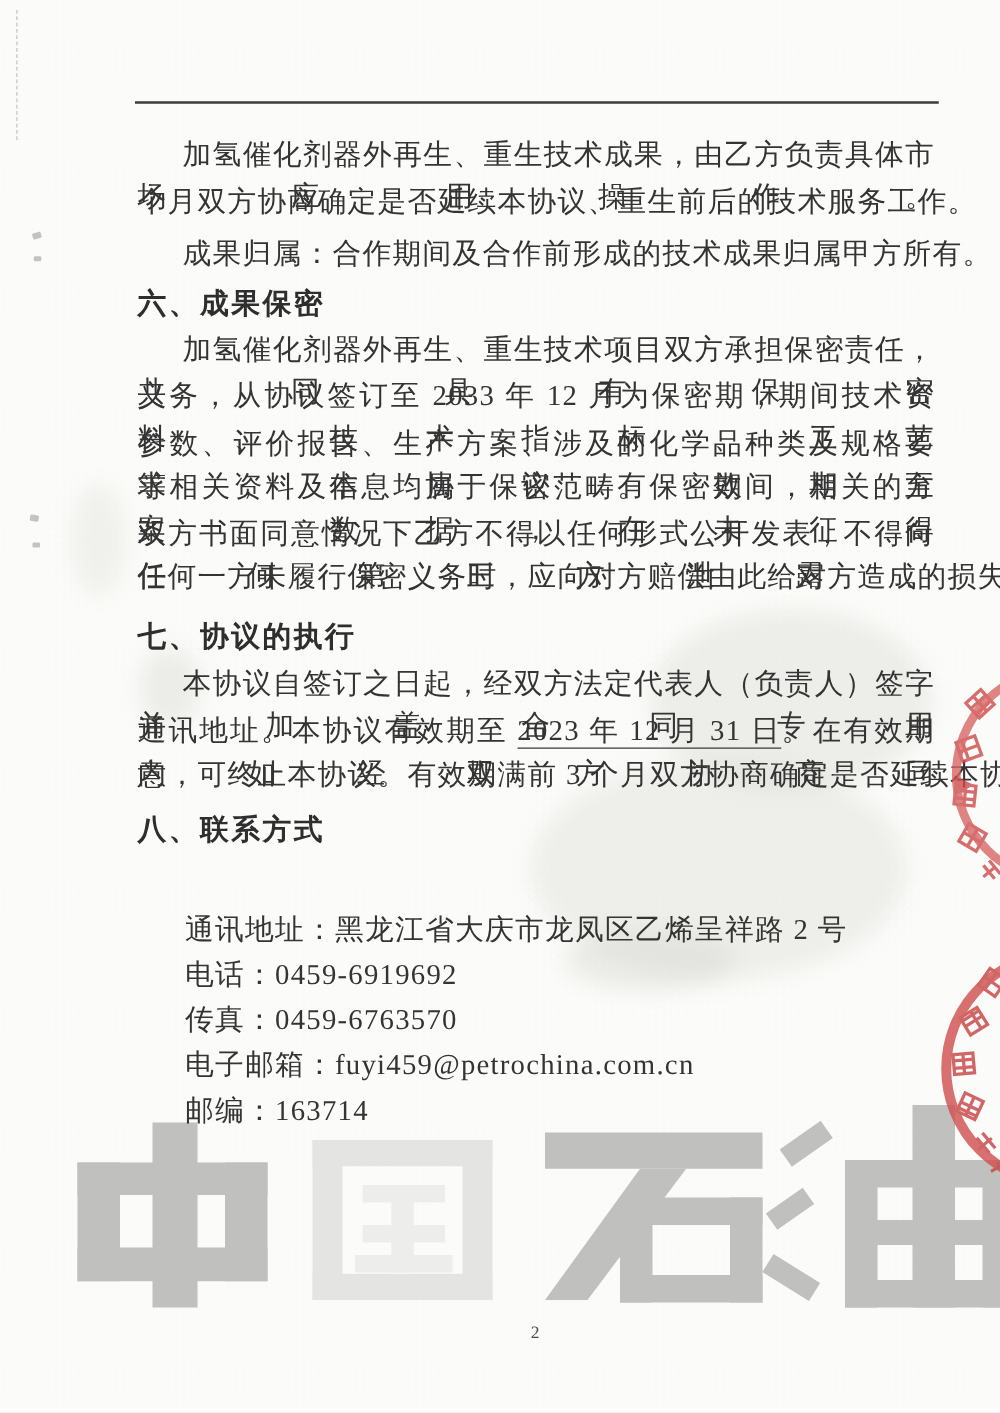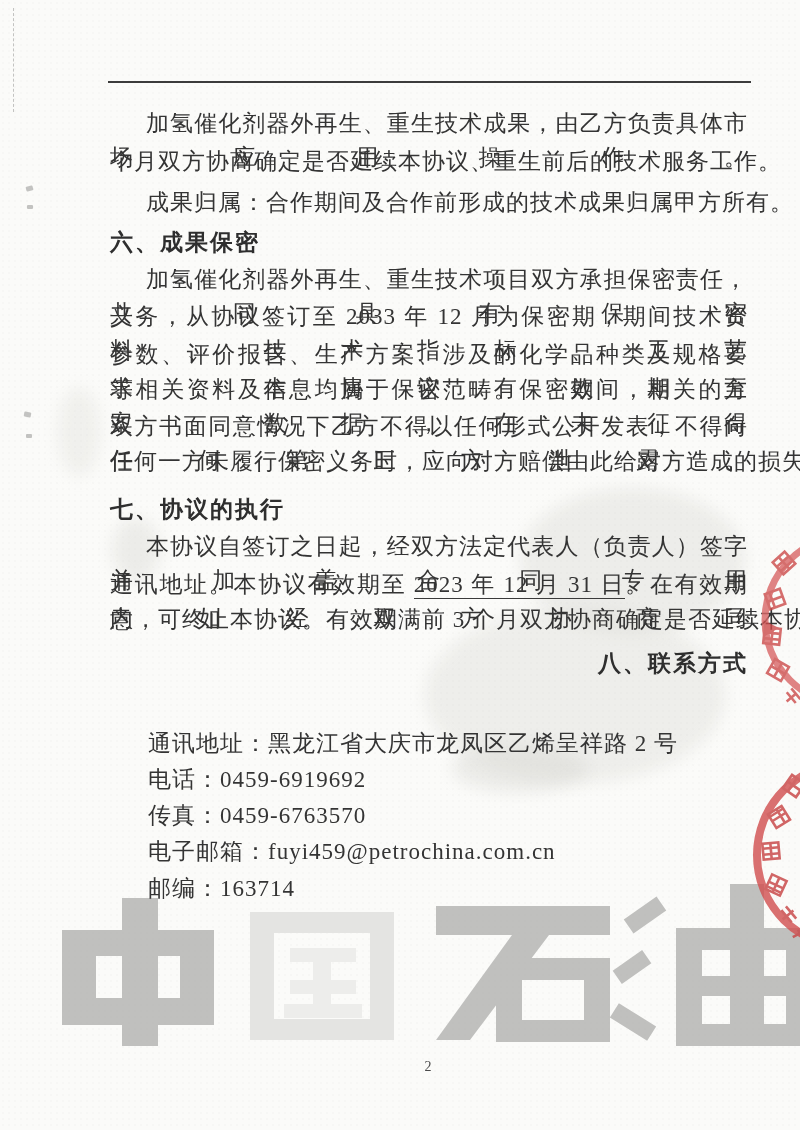--- a/index.html
+++ b/index.html
@@ -110,21 +110,21 @@
   <div class="ln just" style="top:338px;">参数、评价报告、生产方案、涉及的化学品种类及规格要求，本协议有效期至</div>
   <div class="ln just" style="top:373px;">等相关资料及信息均属于保密范畴。保密期间，相关的方案、数据，在未征得</div>
   <div class="ln just" style="top:410px;">双方书面同意情况下乙方不得以任何形式公开发表，不得向任何第三方泄露。</div>
   <div class="ln" style="top:445px;">任何一方未履行保密义务时，应向对方赔偿由此给对方造成的损失。</div>
 
   <div class="ln hd" style="top:492px;">七、协议的执行</div>
   <div class="ln just indent" style="top:530px;">本协议自签订之日起，经双方法定代表人（负责人）签字并加盖合同专用</div>
   <div class="ln just" style="top:568px;"><span>通讯地址。本协议有效期至 </span><span class="uline">2023 年 12 月 31 日</span><span>。在有效期内如经双方协商同</span></div>
   <div class="ln" style="top:603px;">意，可终止本协议。有效期满前 3 个月双方协商确定是否延续本协议。</div>
 
-  <div class="ln hd" style="top:646px;text-align:right;">八、联系方式</div>
+  <div class="ln hd" style="top:646px;">八、联系方式</div>
   <div class="ln ct" style="top:727px;">通讯地址：黑龙江省大庆市龙凤区乙烯呈祥路 2 号</div>
   <div class="ln ct" style="top:763px;">电话：0459-6919692</div>
   <div class="ln ct" style="top:799px;">传真：0459-6763570</div>
   <div class="ln ct" style="top:835px;">电子邮箱：fuyi459@petrochina.com.cn</div>
   <div class="ln ct" style="top:872px;">邮编：163714</div>
 
   <svg class="svgwrap" width="800" height="1130" viewBox="0 0 800 1130">
     <g opacity="0.8">
       <circle cx="850" cy="620" r="85" fill="none" stroke="#d96666" stroke-width="7"></circle>
       <g fill="none" stroke="#cc4b4b" stroke-width="2.6">

